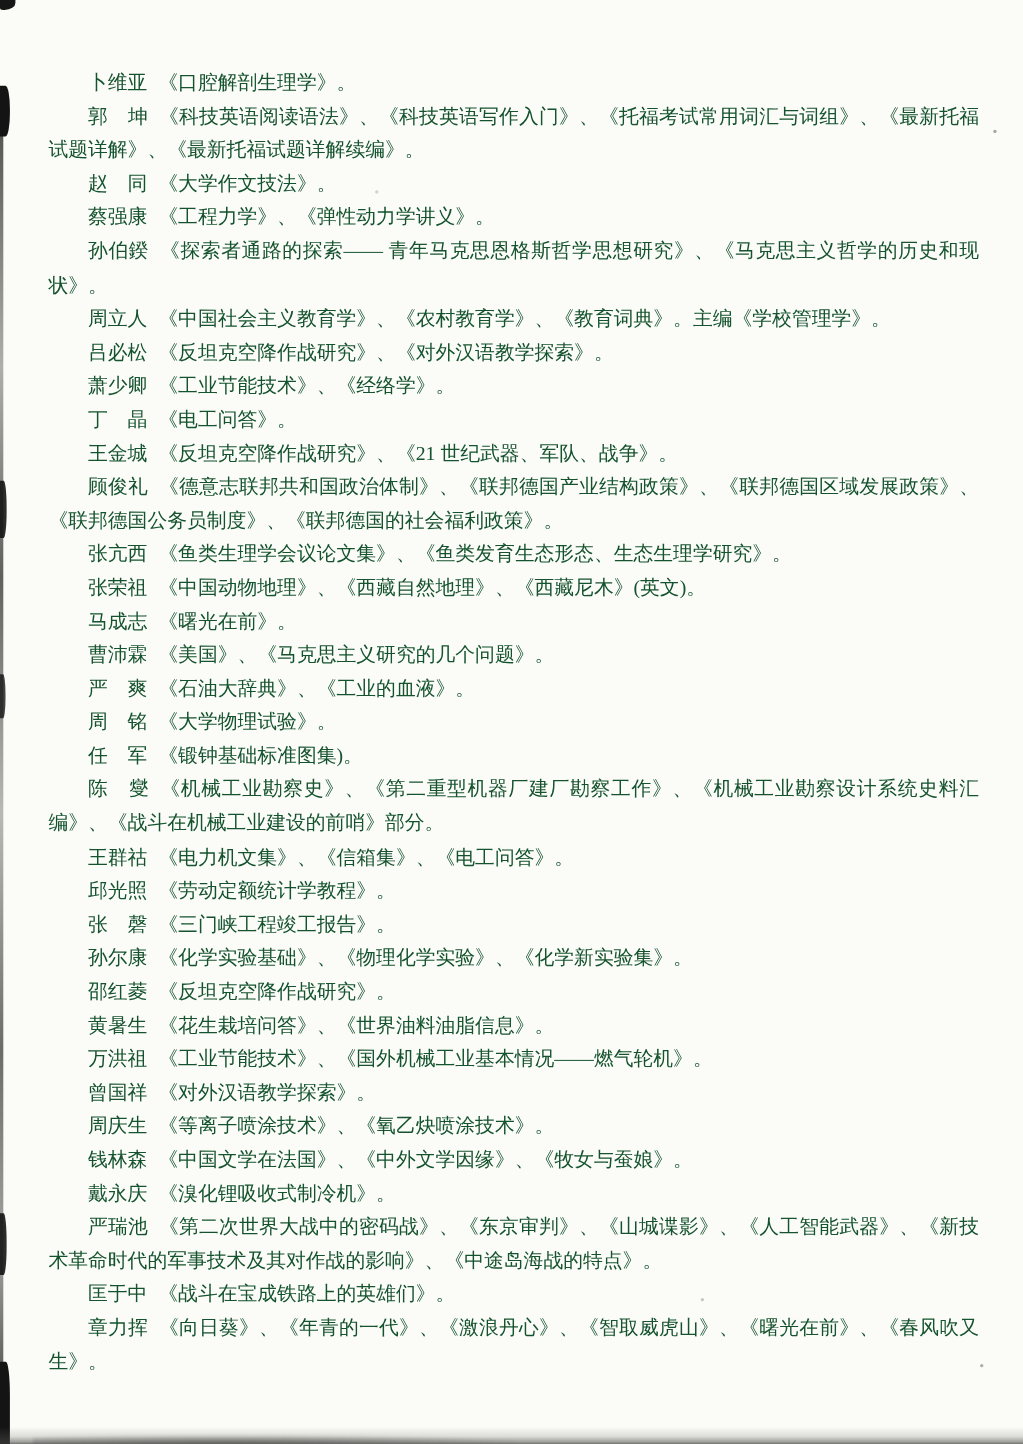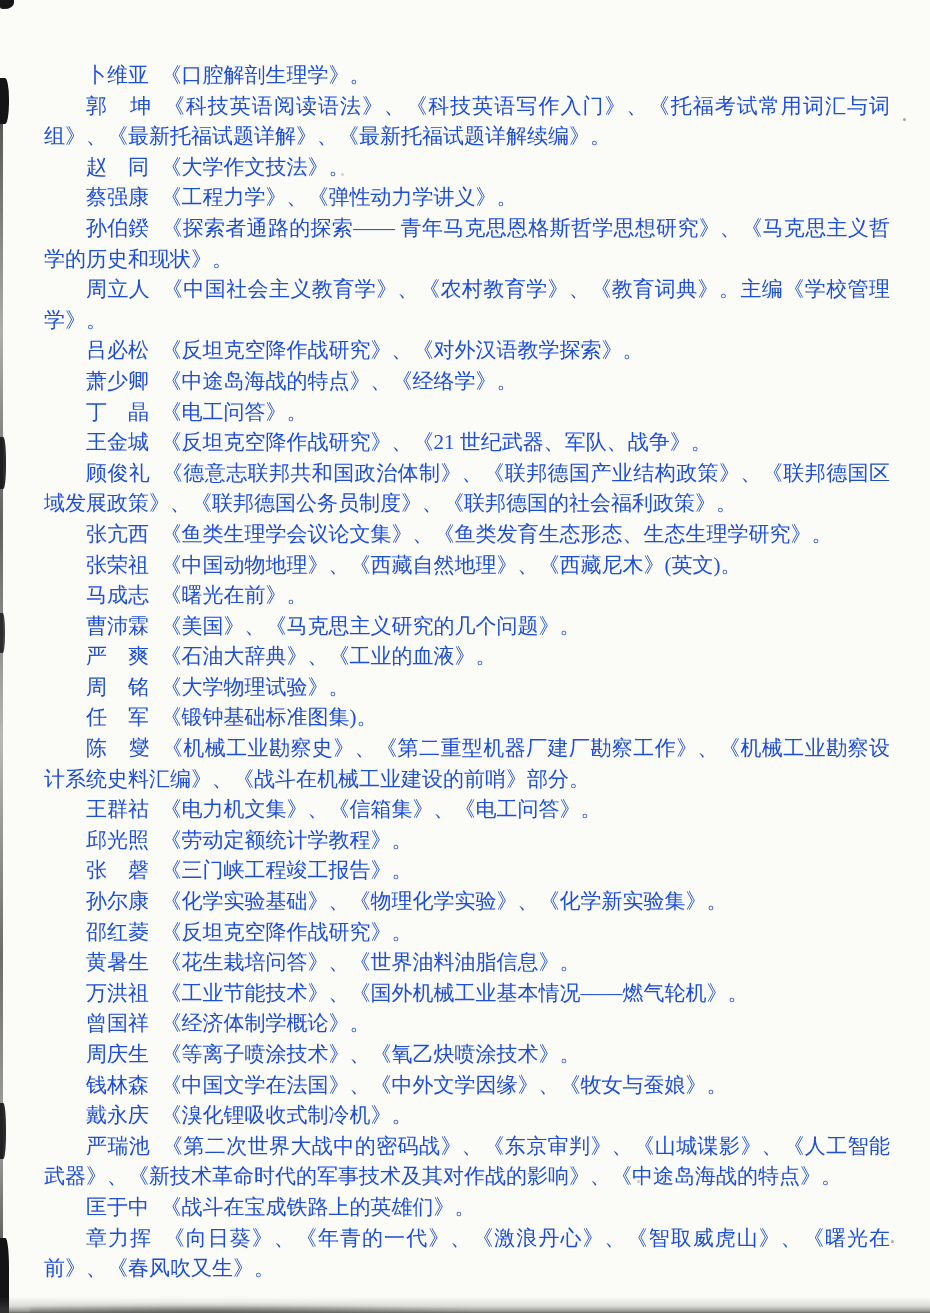--- a/index.html
+++ b/index.html
@@ -10,22 +10,22 @@
     margin: 0 auto;
     background: #fbfbf8;
     overflow: hidden;
     font-family: "Liberation Serif", "DejaVu Serif", serif;
   }
   .content {
     position: absolute;
     left: 44px;
     top: 60px;
     width: 846px;
-    color: #1d4ed8;
-    font-size: 21px;
+    color: #14532d;
+    font-size: 18px;
     line-height: 30.6px;
     text-align: justify;
     text-justify: inter-ideograph;
   }
   .entry { margin: 0; text-indent: 2em; }
   .entry .author { white-space: pre; }
   .entry .author.bold { font-weight: normal; }
   .entry .works { margin-left: 0.55em; }
 
   
@@ -77,40 +77,40 @@
 
   <div class="content">
 
   <p class="entry"><span class="author">卜维亚</span><span class="works">《口腔解剖生理学》。</span></p>
       <p class="entry"><span class="author">郭　坤</span><span class="works">《科技英语阅读语法》、《科技英语写作入门》、《托福考试常用词汇与词组》、《最新托福试题详解》、《最新托福试题详解续编》。</span></p>
       <p class="entry"><span class="author">赵　同</span><span class="works">《大学作文技法》。</span></p>
       <p class="entry"><span class="author">蔡强康</span><span class="works">《工程力学》、《弹性动力学讲义》。</span></p>
       <p class="entry"><span class="author">孙伯鍨</span><span class="works">《探索者通路的探索—— 青年马克思恩格斯哲学思想研究》、《马克思主义哲学的历史和现状》。</span></p>
       <p class="entry"><span class="author">周立人</span><span class="works">《中国社会主义教育学》、《农村教育学》、《教育词典》。主编《学校管理学》。</span></p>
       <p class="entry"><span class="author">吕必松</span><span class="works">《反坦克空降作战研究》、《对外汉语教学探索》。</span></p>
-      <p class="entry"><span class="author">萧少卿</span><span class="works">《中途岛海战的特点》、《经络学》。</span></p>
+      <p class="entry"><span class="author">萧少卿</span><span class="works">《工业节能技术》、《经络学》。</span></p>
       <p class="entry"><span class="author">丁　晶</span><span class="works">《电工问答》。</span></p>
       <p class="entry"><span class="author">王金城</span><span class="works">《反坦克空降作战研究》、《21 世纪武器、军队、战争》。</span></p>
       <p class="entry"><span class="author">顾俊礼</span><span class="works">《德意志联邦共和国政治体制》、《联邦德国产业结构政策》、《联邦德国区域发展政策》、《联邦德国公务员制度》、《联邦德国的社会福利政策》。</span></p>
       <p class="entry"><span class="author">张亢西</span><span class="works">《鱼类生理学会议论文集》、《鱼类发育生态形态、生态生理学研究》。</span></p>
       <p class="entry"><span class="author">张荣祖</span><span class="works">《中国动物地理》、《西藏自然地理》、《西藏尼木》(英文)。</span></p>
       <p class="entry"><span class="author">马成志</span><span class="works">《曙光在前》。</span></p>
       <p class="entry"><span class="author">曹沛霖</span><span class="works">《美国》、《马克思主义研究的几个问题》。</span></p>
       <p class="entry"><span class="author">严　爽</span><span class="works">《石油大辞典》、《工业的血液》。</span></p>
       <p class="entry"><span class="author">周　铭</span><span class="works">《大学物理试验》。</span></p>
       <p class="entry"><span class="author">任　军</span><span class="works">《锻钟基础标准图集)。</span></p>
       <p class="entry"><span class="author">陈　燮</span><span class="works">《机械工业勘察史》、《第二重型机器厂建厂勘察工作》、《机械工业勘察设计系统史料汇编》、《战斗在机械工业建设的前哨》部分。</span></p>
       <p class="entry"><span class="author">王群祜</span><span class="works">《电力机文集》、《信箱集》、《电工问答》。</span></p>
       <p class="entry"><span class="author">邱光照</span><span class="works">《劳动定额统计学教程》。</span></p>
       <p class="entry"><span class="author">张　磬</span><span class="works">《三门峡工程竣工报告》。</span></p>
       <p class="entry"><span class="author">孙尔康</span><span class="works">《化学实验基础》、《物理化学实验》、《化学新实验集》。</span></p>
       <p class="entry"><span class="author">邵红菱</span><span class="works">《反坦克空降作战研究》。</span></p>
       <p class="entry"><span class="author">黄暑生</span><span class="works">《花生栽培问答》、《世界油料油脂信息》。</span></p>
       <p class="entry"><span class="author">万洪祖</span><span class="works">《工业节能技术》、《国外机械工业基本情况——燃气轮机》。</span></p>
-      <p class="entry"><span class="author">曾国祥</span><span class="works">《经济体制学概论》。</span></p>
+      <p class="entry"><span class="author">曾国祥</span><span class="works">《对外汉语教学探索》。</span></p>
       <p class="entry"><span class="author">周庆生</span><span class="works">《等离子喷涂技术》、《氧乙炔喷涂技术》。</span></p>
       <p class="entry"><span class="author">钱林森</span><span class="works">《中国文学在法国》、《中外文学因缘》、《牧女与蚕娘》。</span></p>
       <p class="entry"><span class="author">戴永庆</span><span class="works">《溴化锂吸收式制冷机》。</span></p>
       <p class="entry"><span class="author">严瑞池</span><span class="works">《第二次世界大战中的密码战》、《东京审判》、《山城谍影》、《人工智能武器》、《新技术革命时代的军事技术及其对作战的影响》、《中途岛海战的特点》。</span></p>
       <p class="entry"><span class="author">匡于中</span><span class="works">《战斗在宝成铁路上的英雄们》。</span></p>
       <p class="entry"><span class="author bold">章力挥</span><span class="works">《向日葵》、《年青的一代》、《激浪丹心》、《智取威虎山》、《曙光在前》、《春风吹又生》。</span></p>
     </div>
 
   <div class="artifact corner-mark-top-left"></div>
   <div class="artifact left-streak"></div>

